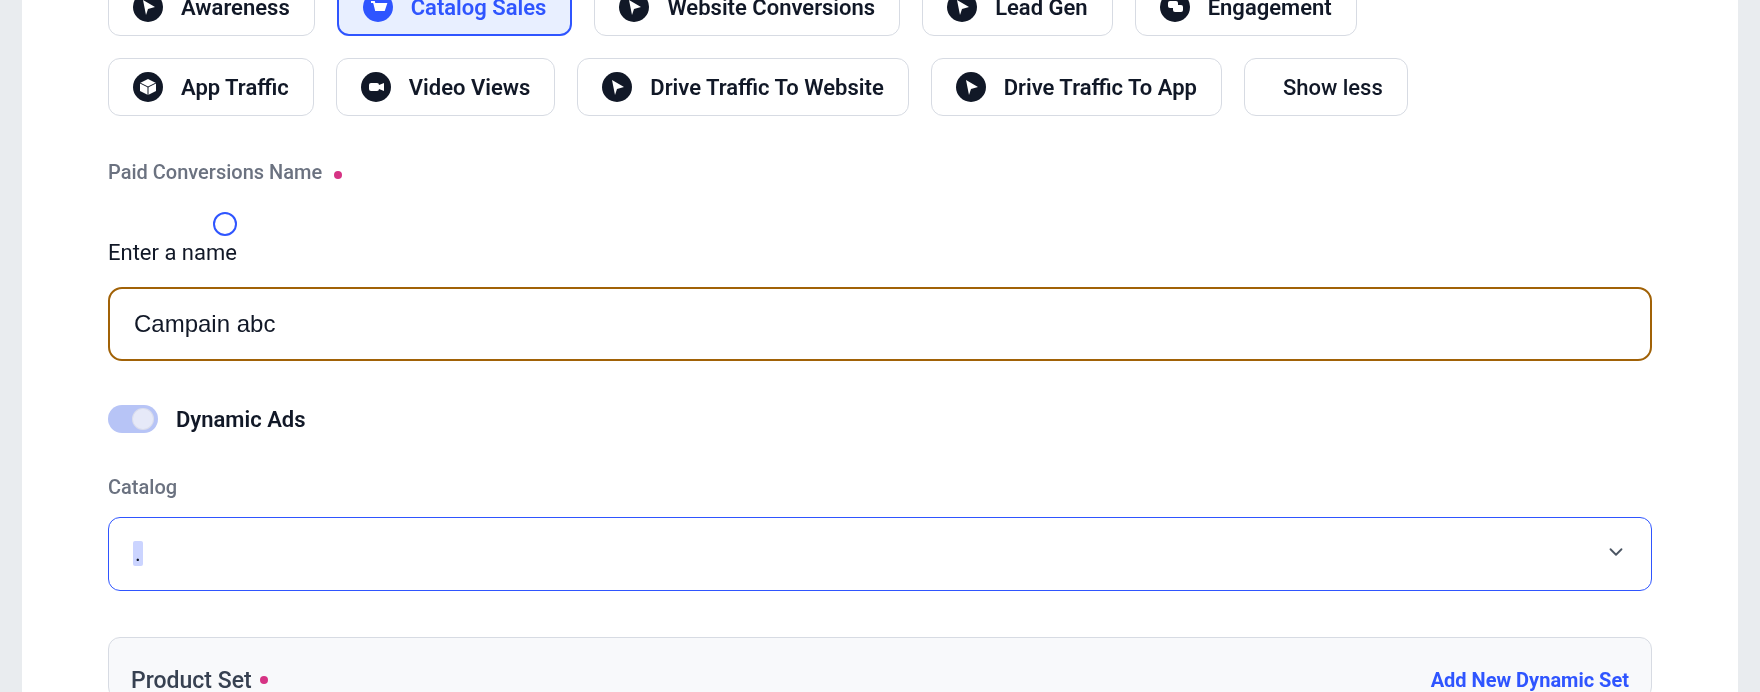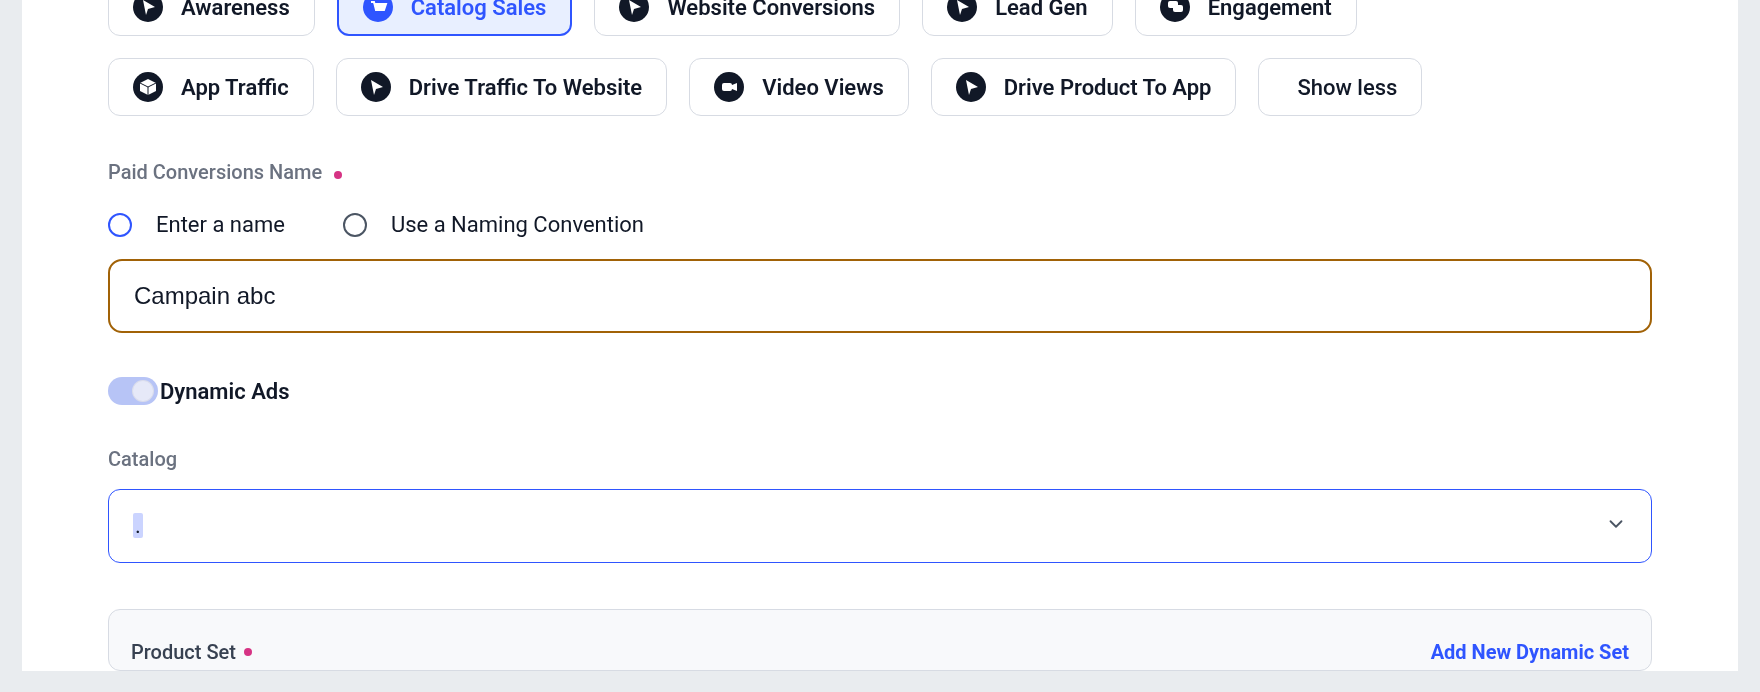--- a/index.html
+++ b/index.html
@@ -38,36 +38,36 @@
   .row1{margin-top:-22px;}
 
   
   .field-label{font-size:20px;color:#6b7280;font-weight:500;}
   .req-dot{display:inline-block;width:8px;height:8px;border-radius:50%;background:var(--pink);margin-left:8px;vertical-align:middle;}
 
   .paid-initiative{margin-top:44px;}
 
   
   .radios{display:flex;gap:58px;margin-top:28px;align-items:center;}
-  .radio{display:flex;align-items:flex-end;gap:24px;cursor:pointer;}
+  .radio{display:flex;align-items:flex-end;gap:4px;cursor:pointer;flex-direction:column;}
   .radio .dot{
     width:24px;height:24px;border-radius:50%;
     border:2.5px solid var(--blue);box-sizing:border-box;display:flex;align-items:center;justify-content:center;
   }
   .radio .dot.off{border-color:#4b5563;}
   .radio-label{font-size:22px;color:var(--text);}
 
   
   .name-input{
     margin-top:22px;width:100%;height:74px;border:2px solid #a16207;border-radius:14px;
     font-size:24px;padding:0 24px;box-sizing:border-box;color:#111827;background:#fff;outline:none;
   }
 
   
-  .toggle-row{display:flex;align-items:center;gap:2px;margin-top:44px;}
+  .toggle-row{display:flex;align-items:center;gap:18px;margin-top:44px;}
   .toggle{width:50px;height:28px;border-radius:14px;background:var(--blue-soft);position:relative;cursor:pointer;}
   .toggle .knob{position:absolute;right:4px;top:3px;width:22px;height:22px;border-radius:50%;background:#e6e9f8;box-shadow:inset 0 0 0 1px rgba(0,0,0,0.05);}
   .toggle-label{font-size:22px;color:var(--text);font-weight:600;}
 
   
   .catalog-section{margin-top:42px;}
   .select-wrap{
     margin-top:18px;border:1.5px solid var(--blue);border-radius:12px;height:74px;
     display:flex;align-items:center;justify-content:space-between;padding:0 24px;box-sizing:border-box;
     cursor:pointer;
@@ -75,21 +75,21 @@
   .select-value{font-size:22px;color:#111827;line-height:1;}
   .select-value .sel{background:rgba(47,85,255,0.25);padding:0 2px;border-radius:2px;}
   .chevron{width:22px;height:22px;}
 
   
   .product-set{
     margin-top:46px;border:1px solid var(--border);border-radius:12px;background:#f8f9fb;
     padding:24px 22px 0 22px;display:flex;align-items:center;justify-content:space-between;height:62px;box-sizing:border-box;
   }
   .product-set .left{display:flex;align-items:center;}
-  .product-set .title{font-size:20px;color:#374151;font-weight:500;}
+  .product-set .title{font-size:23px;color:#374151;font-weight:500;}
   .add-link{font-size:20px;color:var(--link);font-weight:700;cursor:pointer;}
 
   
   .ico-black circle{fill:#111827;}
   .ico-black path,.ico-black polygon,.ico-black rect{fill:#fff;}
   .ico-blue circle{fill:var(--blue);}
   .ico-blue path,.ico-blue polygon,.ico-blue rect{fill:#fff;}
 </style>
 </head>
 <body>
@@ -157,66 +157,62 @@
                 <polygon points="15,7 23,11 23,19 15,23 7,19 7,11"></polygon>
                 <path d="M7 11 L15 15 L23 11 M15 15 L15 23" stroke="#111827" stroke-width="1"></path>
               </svg>
           </span>
           <span>App Traffic</span>
         </div>
         <div class="chip">
           <span class="icon">
             <svg viewBox="0 0 30 30" class="ico-black">
                 <circle cx="15" cy="15" r="15"></circle>
-                <polygon points="10,8 22,15 15,17 13,23"></polygon>
-              </svg>
-          </span>
-          <span>Drive Traffic To Website</span>
-        </div>
-        <div class="chip">
-          <span class="icon">
-            <svg viewBox="0 0 30 30" class="ico-black">
-                <circle cx="15" cy="15" r="15"></circle>
                 <rect x="8" y="11" width="10" height="8" rx="2"></rect>
                 <polygon points="18,13 23,11 23,19 18,17"></polygon>
               </svg>
           </span>
           <span>Video Views</span>
         </div>
         <div class="chip">
           <span class="icon">
             <svg viewBox="0 0 30 30" class="ico-black">
                 <circle cx="15" cy="15" r="15"></circle>
                 <polygon points="10,8 22,15 15,17 13,23"></polygon>
               </svg>
           </span>
-          <span>Drive Product To App</span>
+          <span>Drive Traffic To Website</span>
+        </div>
+        <div class="chip">
+          <span class="icon">
+            <svg viewBox="0 0 30 30" class="ico-black">
+                <circle cx="15" cy="15" r="15"></circle>
+                <polygon points="10,8 22,15 15,17 13,23"></polygon>
+              </svg>
+          </span>
+          <span>Drive Traffic To App</span>
         </div>
         <div class="chip text-only">
           <span>Show less</span>
         </div>
       </div>
 
       <div class="paid-initiative">
         <div>
           <span class="field-label">Paid Conversions Name</span>
           <span class="req-dot"></span>
         </div>
 
         <div class="radios">
           <div class="radio">
             <span class="dot">
                 <span class="inner"></span>
               </span>
             <span class="radio-label">Enter a name</span>
           </div>
-          <div class="radio">
-            <span class="dot off"></span>
-            <span class="radio-label">Use a Naming Convention</span>
-          </div>
         </div>
 
         <input class="name-input" type="text" value="Campain abc" style="">
       </div>
 
       <div class="toggle-row">
         <div class="toggle">
           <div class="knob"></div>
         </div>
         <span class="toggle-label">Dynamic Ads</span>

